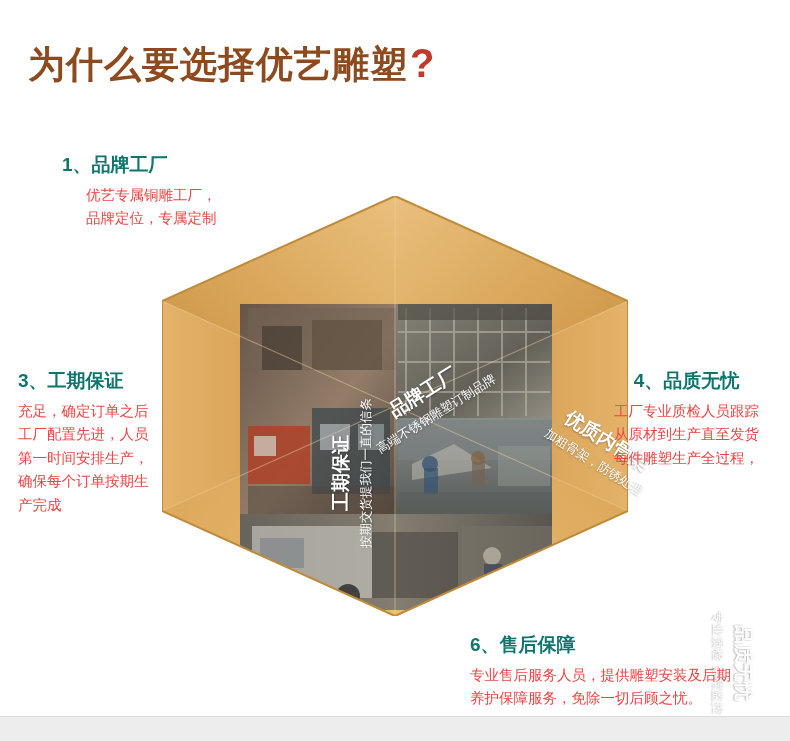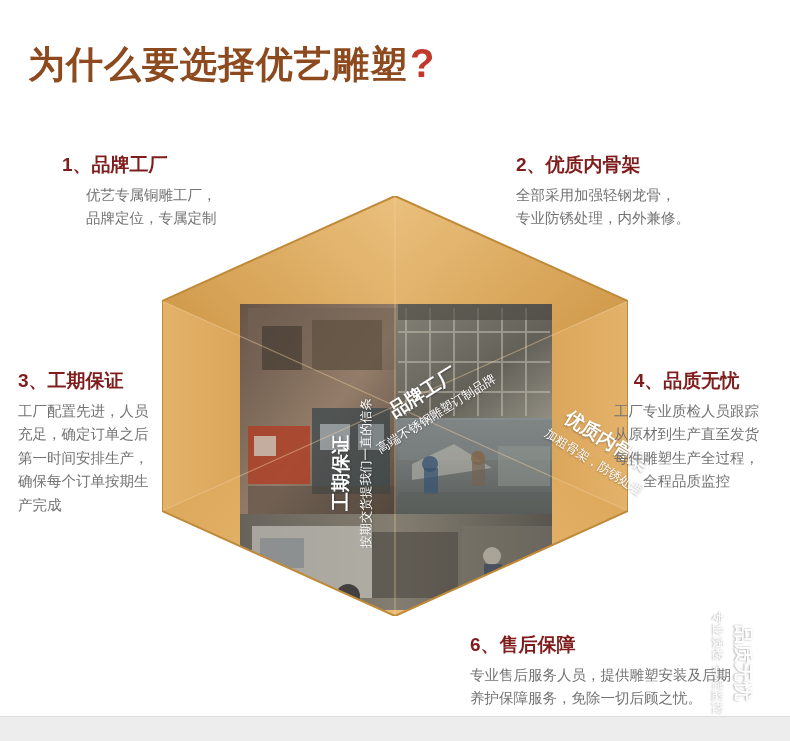--- a/index.html
+++ b/index.html
@@ -50,28 +50,28 @@
     top: 0;
   }
 
   
   .block {
     position: absolute;
   }
   .block .head {
     font-size: 19px;
     font-weight: bold;
-    color: #7f1d1d;
+    color: #0f766e;
     white-space: nowrap;
     margin-bottom: 6px;
   }
   .block .body {
     font-size: 14.5px;
     line-height: 1.62;
-    color: #737373;
+    color: #ef4444;
   }
   .block .body div { white-space: nowrap; }
 
   #b1 { left: 62px;  top: 152px; }
   #b1 .body { padding-left: 24px; }
   #b2 { left: 516px; top: 152px; }
   #b3 { left: 18px;  top: 368px; }
   #b4 { left: 614px; top: 368px; text-align: center; }
   #b5 { left: 58px;  top: 612px; }
   #b5 .body { padding-left: 10px; }
@@ -309,46 +309,38 @@
   </div>
 
   <div class="block" id="b1">
     <div class="head">1、品牌工厂</div>
     <div class="body">
       <div>优艺专属铜雕工厂，</div>
       <div>品牌定位，专属定制</div>
     </div>
   </div>
 
-  <div class="block" id="b2">
-    <div class="head">2、优质内骨架</div>
-    <div class="body">
-      <div>全部采用加强轻钢龙骨，</div>
-      <div>专业防锈处理，内外兼修。</div>
-    </div>
-  </div>
 
   <div class="block" id="b3">
     <div class="head">3、工期保证</div>
     <div class="body">
+      <div>充足，确定订单之后</div>
       <div>工厂配置先进，人员</div>
-      <div>充足，确定订单之后</div>
       <div>第一时间安排生产，</div>
       <div>确保每个订单按期生</div>
       <div>产完成</div>
     </div>
   </div>
 
   <div class="block" id="b4">
     <div class="head">4、品质无忧</div>
     <div class="body">
       <div>工厂专业质检人员跟踪</div>
       <div>从原材到生产直至发货</div>
       <div>每件雕塑生产全过程，</div>
-      <div>全程品质监控</div>
     </div>
   </div>
 
 
   <div class="block" id="b6">
     <div class="head">6、售后保障</div>
     <div class="body">
       <div>专业售后服务人员，提供雕塑安装及后期</div>
       <div>养护保障服务，免除一切后顾之忧。</div>
     </div>

